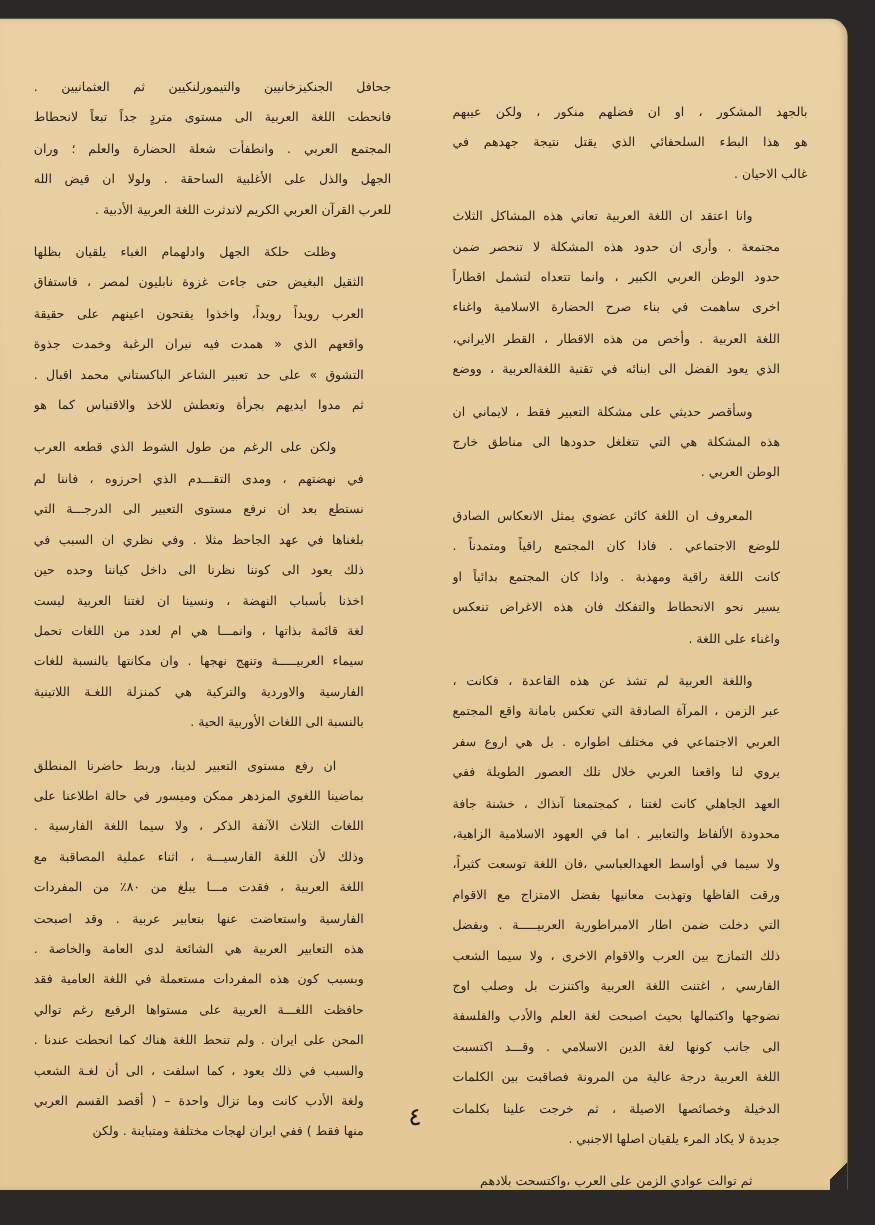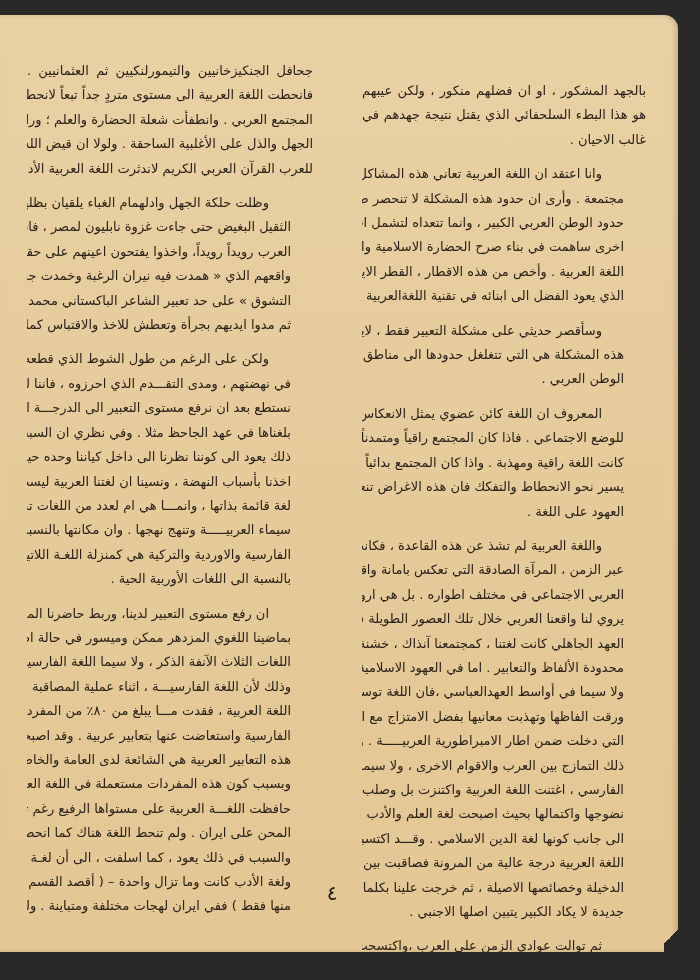--- a/index.html
+++ b/index.html
@@ -31,21 +31,21 @@
       bottom: 0;
       width: 14px;
       height: 30px;
       background: linear-gradient(135deg, transparent 50%, #2b2927 50%);
     }
     .column {
       position: absolute;
       direction: rtl;
       text-align: justify;
       color: #2a2118;
-      font-size: 13px;
+      font-size: 10px;
       line-height: 24.4px;
     }
     .col-right {
       left: 362px;
       top: 44px;
       width: 284px;
       margin-top: 20px;
     }
     .col-left {
       left: 27px;
@@ -102,39 +102,39 @@
       <div class="para indent">
         <span class="line" style="padding-right: 22px;">وسأقصر حديثي على مشكلة التعبير فقط ، لايماني ان</span>
         <span class="line">هذه المشكلة هي التي تتغلغل حدودها الى مناطق خارج</span>
         <span class="line last">الوطن العربي .</span>
       </div>
       <div class="para indent">
         <span class="line" style="padding-right: 22px;">المعروف ان اللغة كائن عضوي يمثل الانعكاس الصادق</span>
         <span class="line">للوضع الاجتماعي . فاذا كان المجتمع راقياً ومتمدناً .</span>
         <span class="line">كانت اللغة راقية ومهذبة . واذا كان المجتمع بدائياً او</span>
         <span class="line">يسير نحو الانحطاط والتفكك فان هذه الاغراض تنعكس</span>
-        <span class="line last">العهود على اللغة .</span>
+        <span class="line last">واغناء على اللغة .</span>
       </div>
       <div class="para indent">
         <span class="line" style="padding-right: 22px;">واللغة العربية لم تشذ عن هذه القاعدة ، فكانت ،</span>
         <span class="line">عبر الزمن ، المرآة الصادقة التي تعكس بامانة واقع المجتمع</span>
         <span class="line">العربي الاجتماعي في مختلف اطواره . بل هي اروع سفر</span>
         <span class="line">يروي لنا واقعنا العربي خلال تلك العصور الطويلة ففي</span>
         <span class="line">العهد الجاهلي كانت لغتنا ، كمجتمعنا آنذاك ، خشنة جافة</span>
         <span class="line">محدودة الألفاظ والتعابير . اما في العهود الاسلامية الزاهية،</span>
         <span class="line">ولا سيما في أواسط العهدالعباسي ،فان اللغة توسعت كثيراً،</span>
         <span class="line">ورقت الفاظها وتهذبت معانيها بفضل الامتزاج مع الاقوام</span>
         <span class="line">التي دخلت ضمن اطار الامبراطورية العربيـــــة . وبفضل</span>
         <span class="line">ذلك التمازج بين العرب والاقوام الاخرى ، ولا سيما الشعب</span>
         <span class="line">الفارسي ، اغتنت اللغة العربية واكتنزت بل وصلب اوج</span>
         <span class="line">نضوجها واكتمالها بحيث اصبحت لغة العلم والأدب والفلسفة</span>
         <span class="line">الى جانب كونها لغة الدين الاسلامي . وقـــد اكتسبت</span>
         <span class="line">اللغة العربية درجة عالية من المرونة فصاقبت بين الكلمات</span>
         <span class="line">الدخيلة وخصائصها الاصيلة ، ثم خرجت علينا بكلمات</span>
-        <span class="line last">جديدة لا يكاد الكبير يتبين اصلها الاجنبي .</span>
+        <span class="line last">جديدة لا يكاد المرء يلقيان اصلها الاجنبي .</span>
       </div>
       <div class="para indent">
         <span class="line last" style="padding-right: 22px;">ثم توالت عوادي الزمن على العرب ،واكتسحت بلادهم</span>
       </div>
     </div>
   <div class="column col-left" id="col-left">
       <div class="para">
         <span class="line">جحافل الجنكيزخانيين والتيمورلنكيين ثم العثمانيين .</span>
         <span class="line">فانحطت اللغة العربية الى مستوى متردٍ جداً تبعاً لانحطاط</span>
         <span class="line">المجتمع العربي . وانطفأت شعلة الحضارة والعلم ؛ وران</span>

